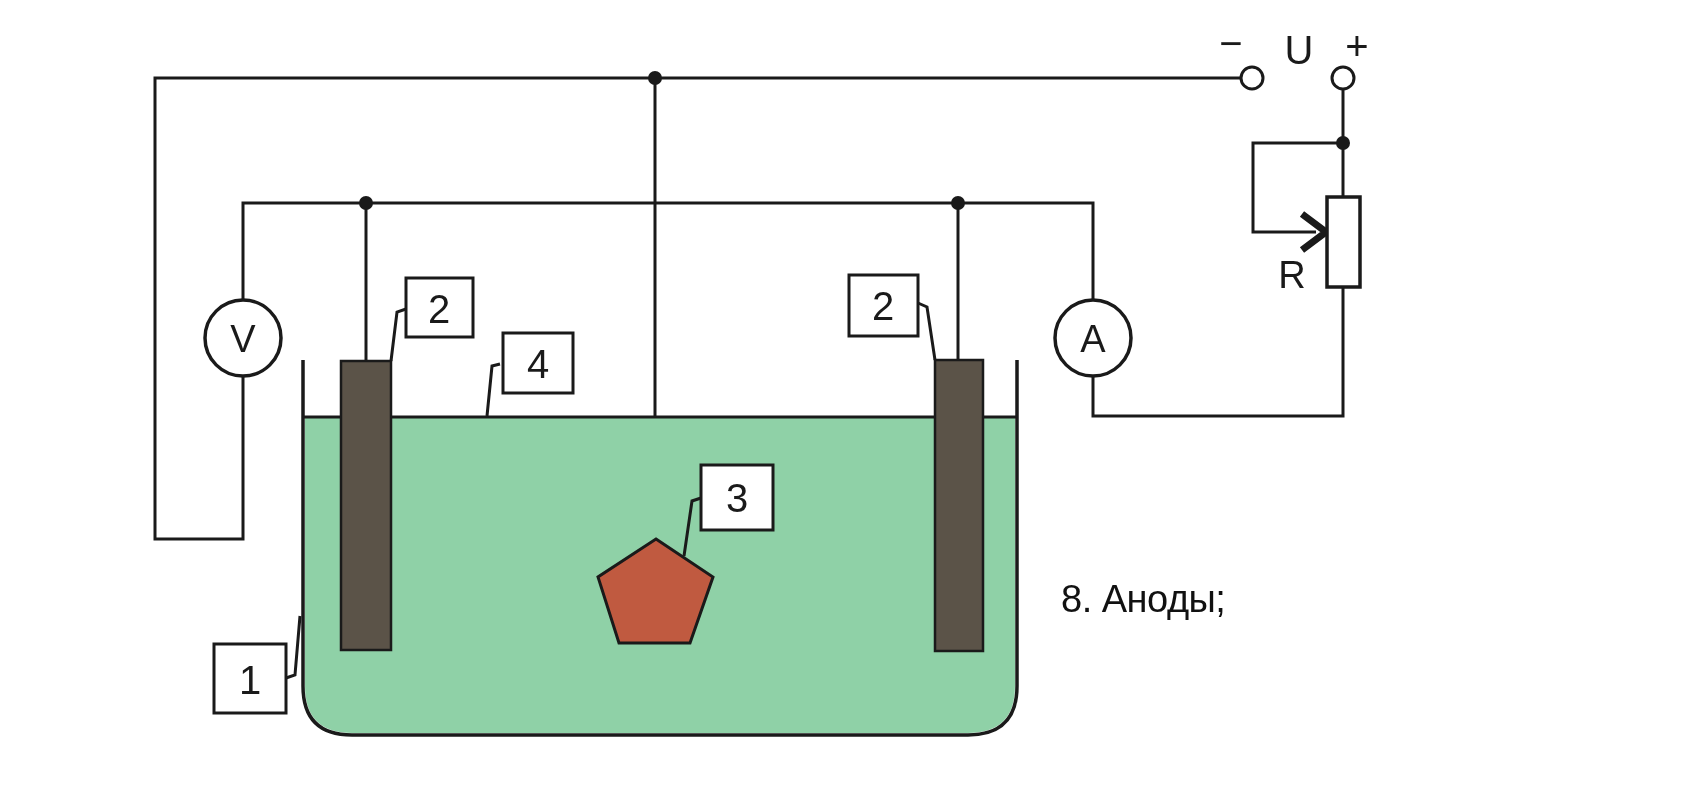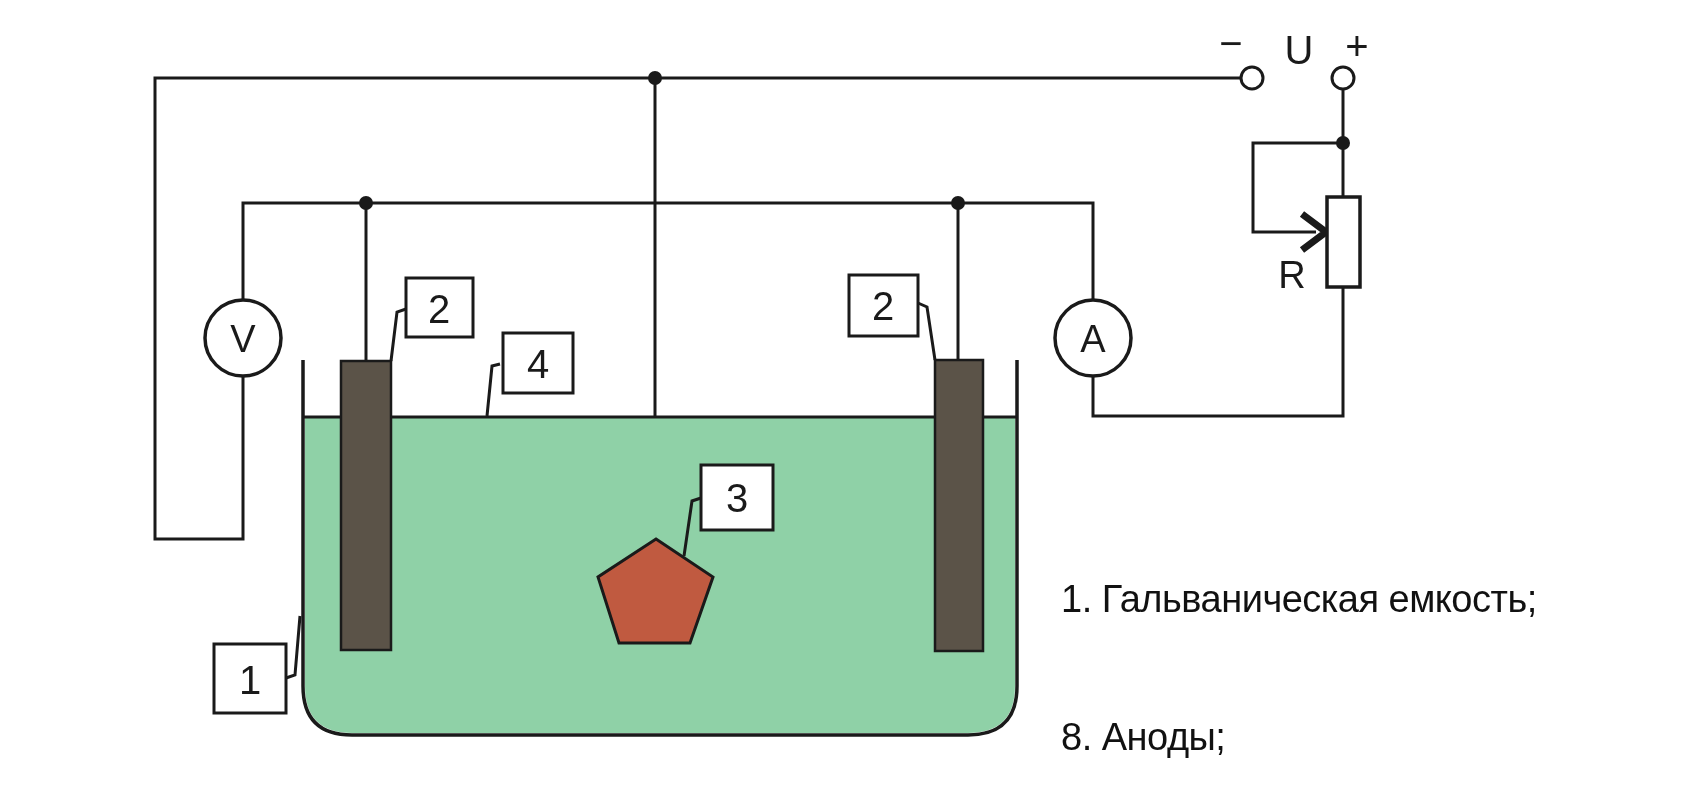--- a/index.html
+++ b/index.html
@@ -108,19 +108,18 @@
     <text class="svgtxt t-callout" x="883" y="320">2</text>
 
     <rect class="box" x="701" y="465" width="72" height="65"></rect>
     <text class="svgtxt t-callout" x="737" y="512">3</text>
 
     <rect class="box" x="503" y="333" width="70" height="60"></rect>
     <text class="svgtxt t-callout" x="538" y="378">4</text>
   </svg>
 
   <div class="legend">
-    <div>1. Гальваническая емкость;</div>
     <div>8. Аноды;</div>
     
     
     
   </div>
 </div>
 
 </body></html>

